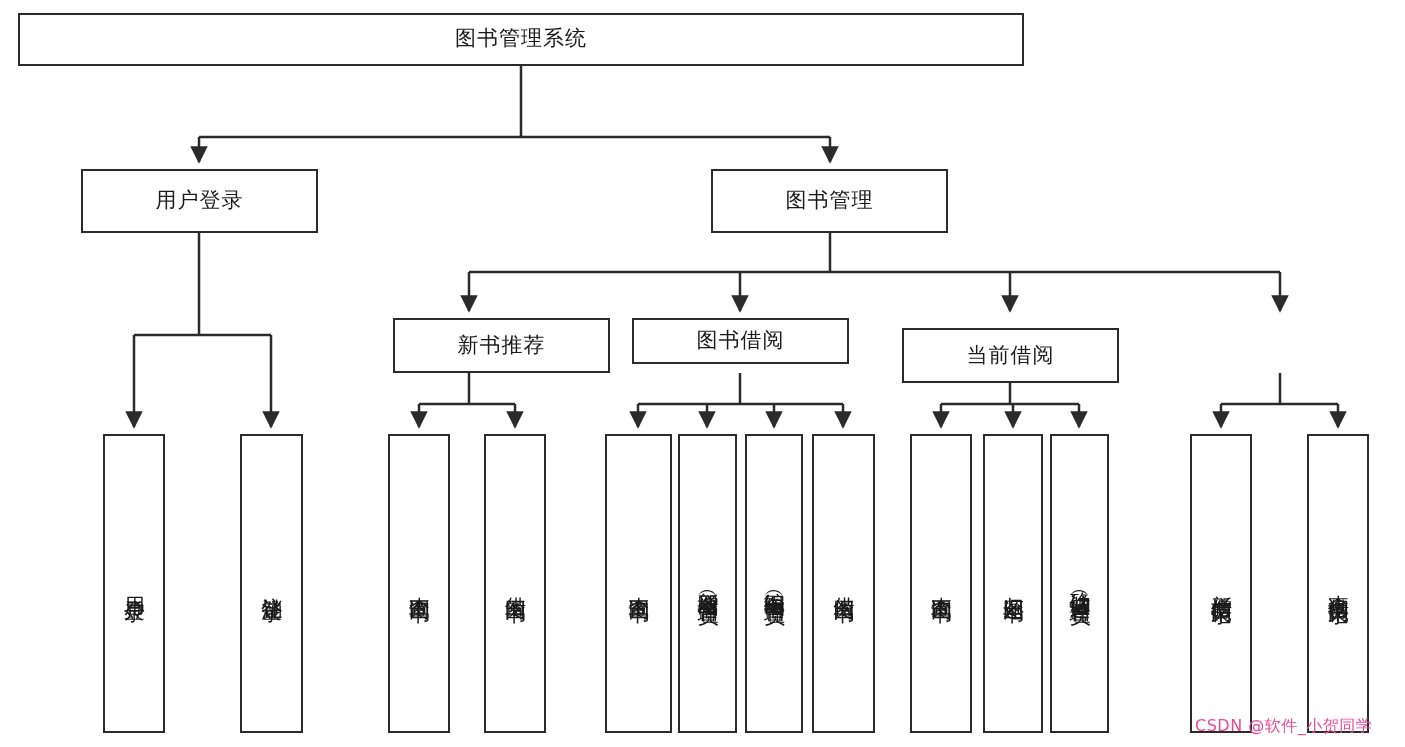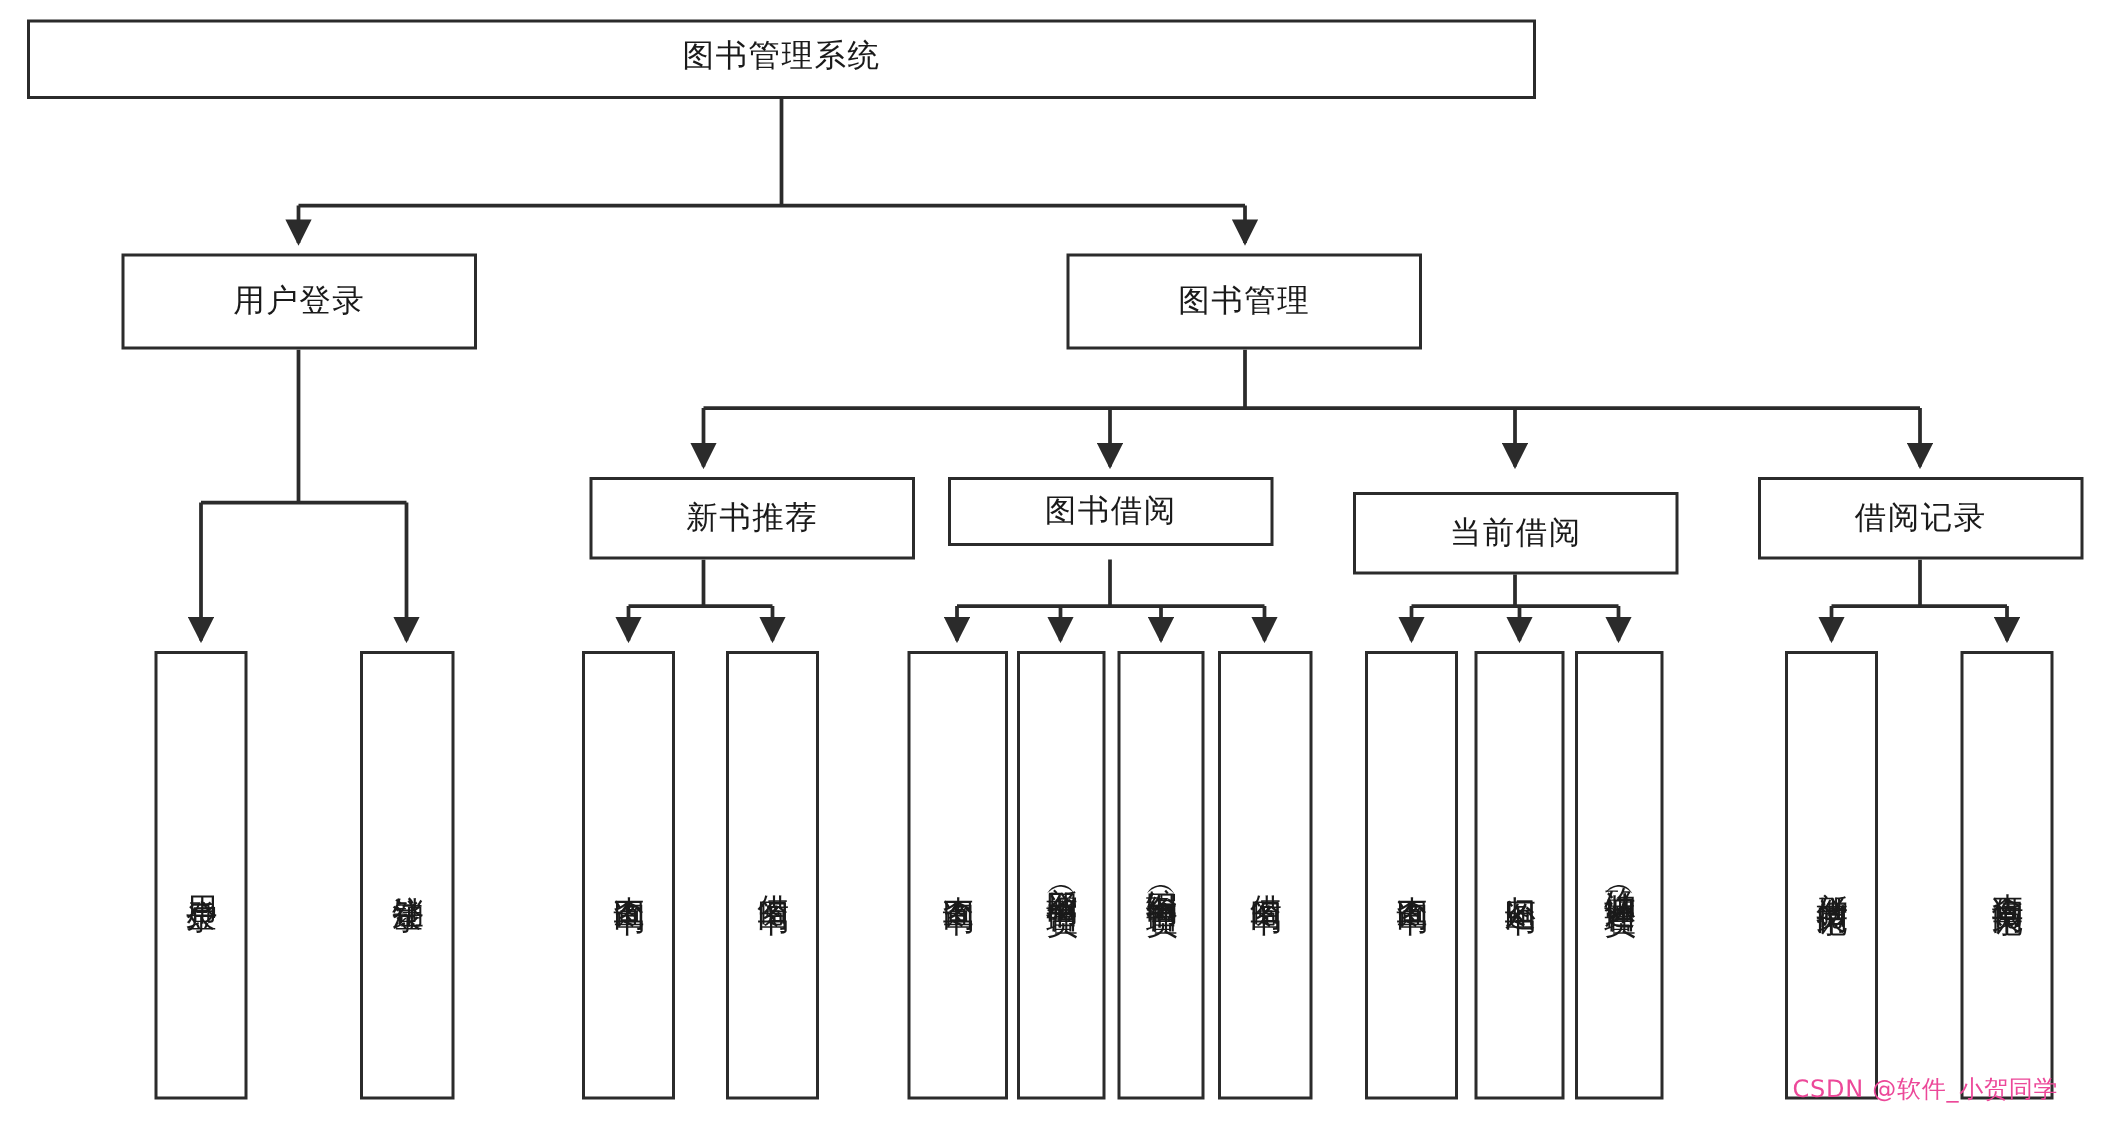--- a/index.html
+++ b/index.html
@@ -120,21 +120,20 @@
   </svg>
 
   <div class="node node-h node-root" style="left: 18px; top: 13px; width: 1006px; height: 53px; font-family: Liberation Mono, monospace;">图书管理系统</div>
 
   <div class="node node-h" style="left: 81px; top: 169px; width: 237px; height: 64px;">用户登录</div>
   <div class="node node-h" style="left: 711px; top: 169px; width: 237px; height: 64px;">图书管理</div>
 
   <div class="node node-h" style="left: 361px; top: 318px; width: 217px; height: 55px; margin-left: 32px;">新书推荐</div>
   <div class="node node-h" style="left: 632px; top: 318px; width: 217px; height: 46px;">图书借阅</div>
   <div class="node node-h" style="left: 902px; top: 328px; width: 217px; height: 55px;">当前借阅</div>
-  <div class="node node-h" style="left: 1172px; top: 318px; width: 217px; height: 55px;">借阅记录</div>
 
   <div class="node node-v" style="left: 103px; top: 434px; width: 62px; height: 299px;">用户登录</div>
   <div class="node node-v" style="left: 240px; top: 434px; width: 63px; height: 299px;">注销登录</div>
   <div class="node node-v" style="left: 388px; top: 434px; width: 62px; height: 299px;">查询图书</div>
   <div class="node node-v" style="left: 484px; top: 434px; width: 62px; height: 299px;">借阅图书</div>
   <div class="node node-v" style="left: 605px; top: 434px; width: 67px; height: 299px;">查询图书</div>
   <div class="node node-v" style="left: 678px; top: 434px; width: 59px; height: 299px;">新增图书（管理员）</div>
   <div class="node node-v" style="left: 745px; top: 434px; width: 58px; height: 299px;">编辑图书（管理员）</div>
   <div class="node node-v" style="left: 812px; top: 434px; width: 63px; height: 299px;">借阅图书</div>
   <div class="node node-v" style="left: 910px; top: 434px; width: 62px; height: 299px;">查询图书</div>

